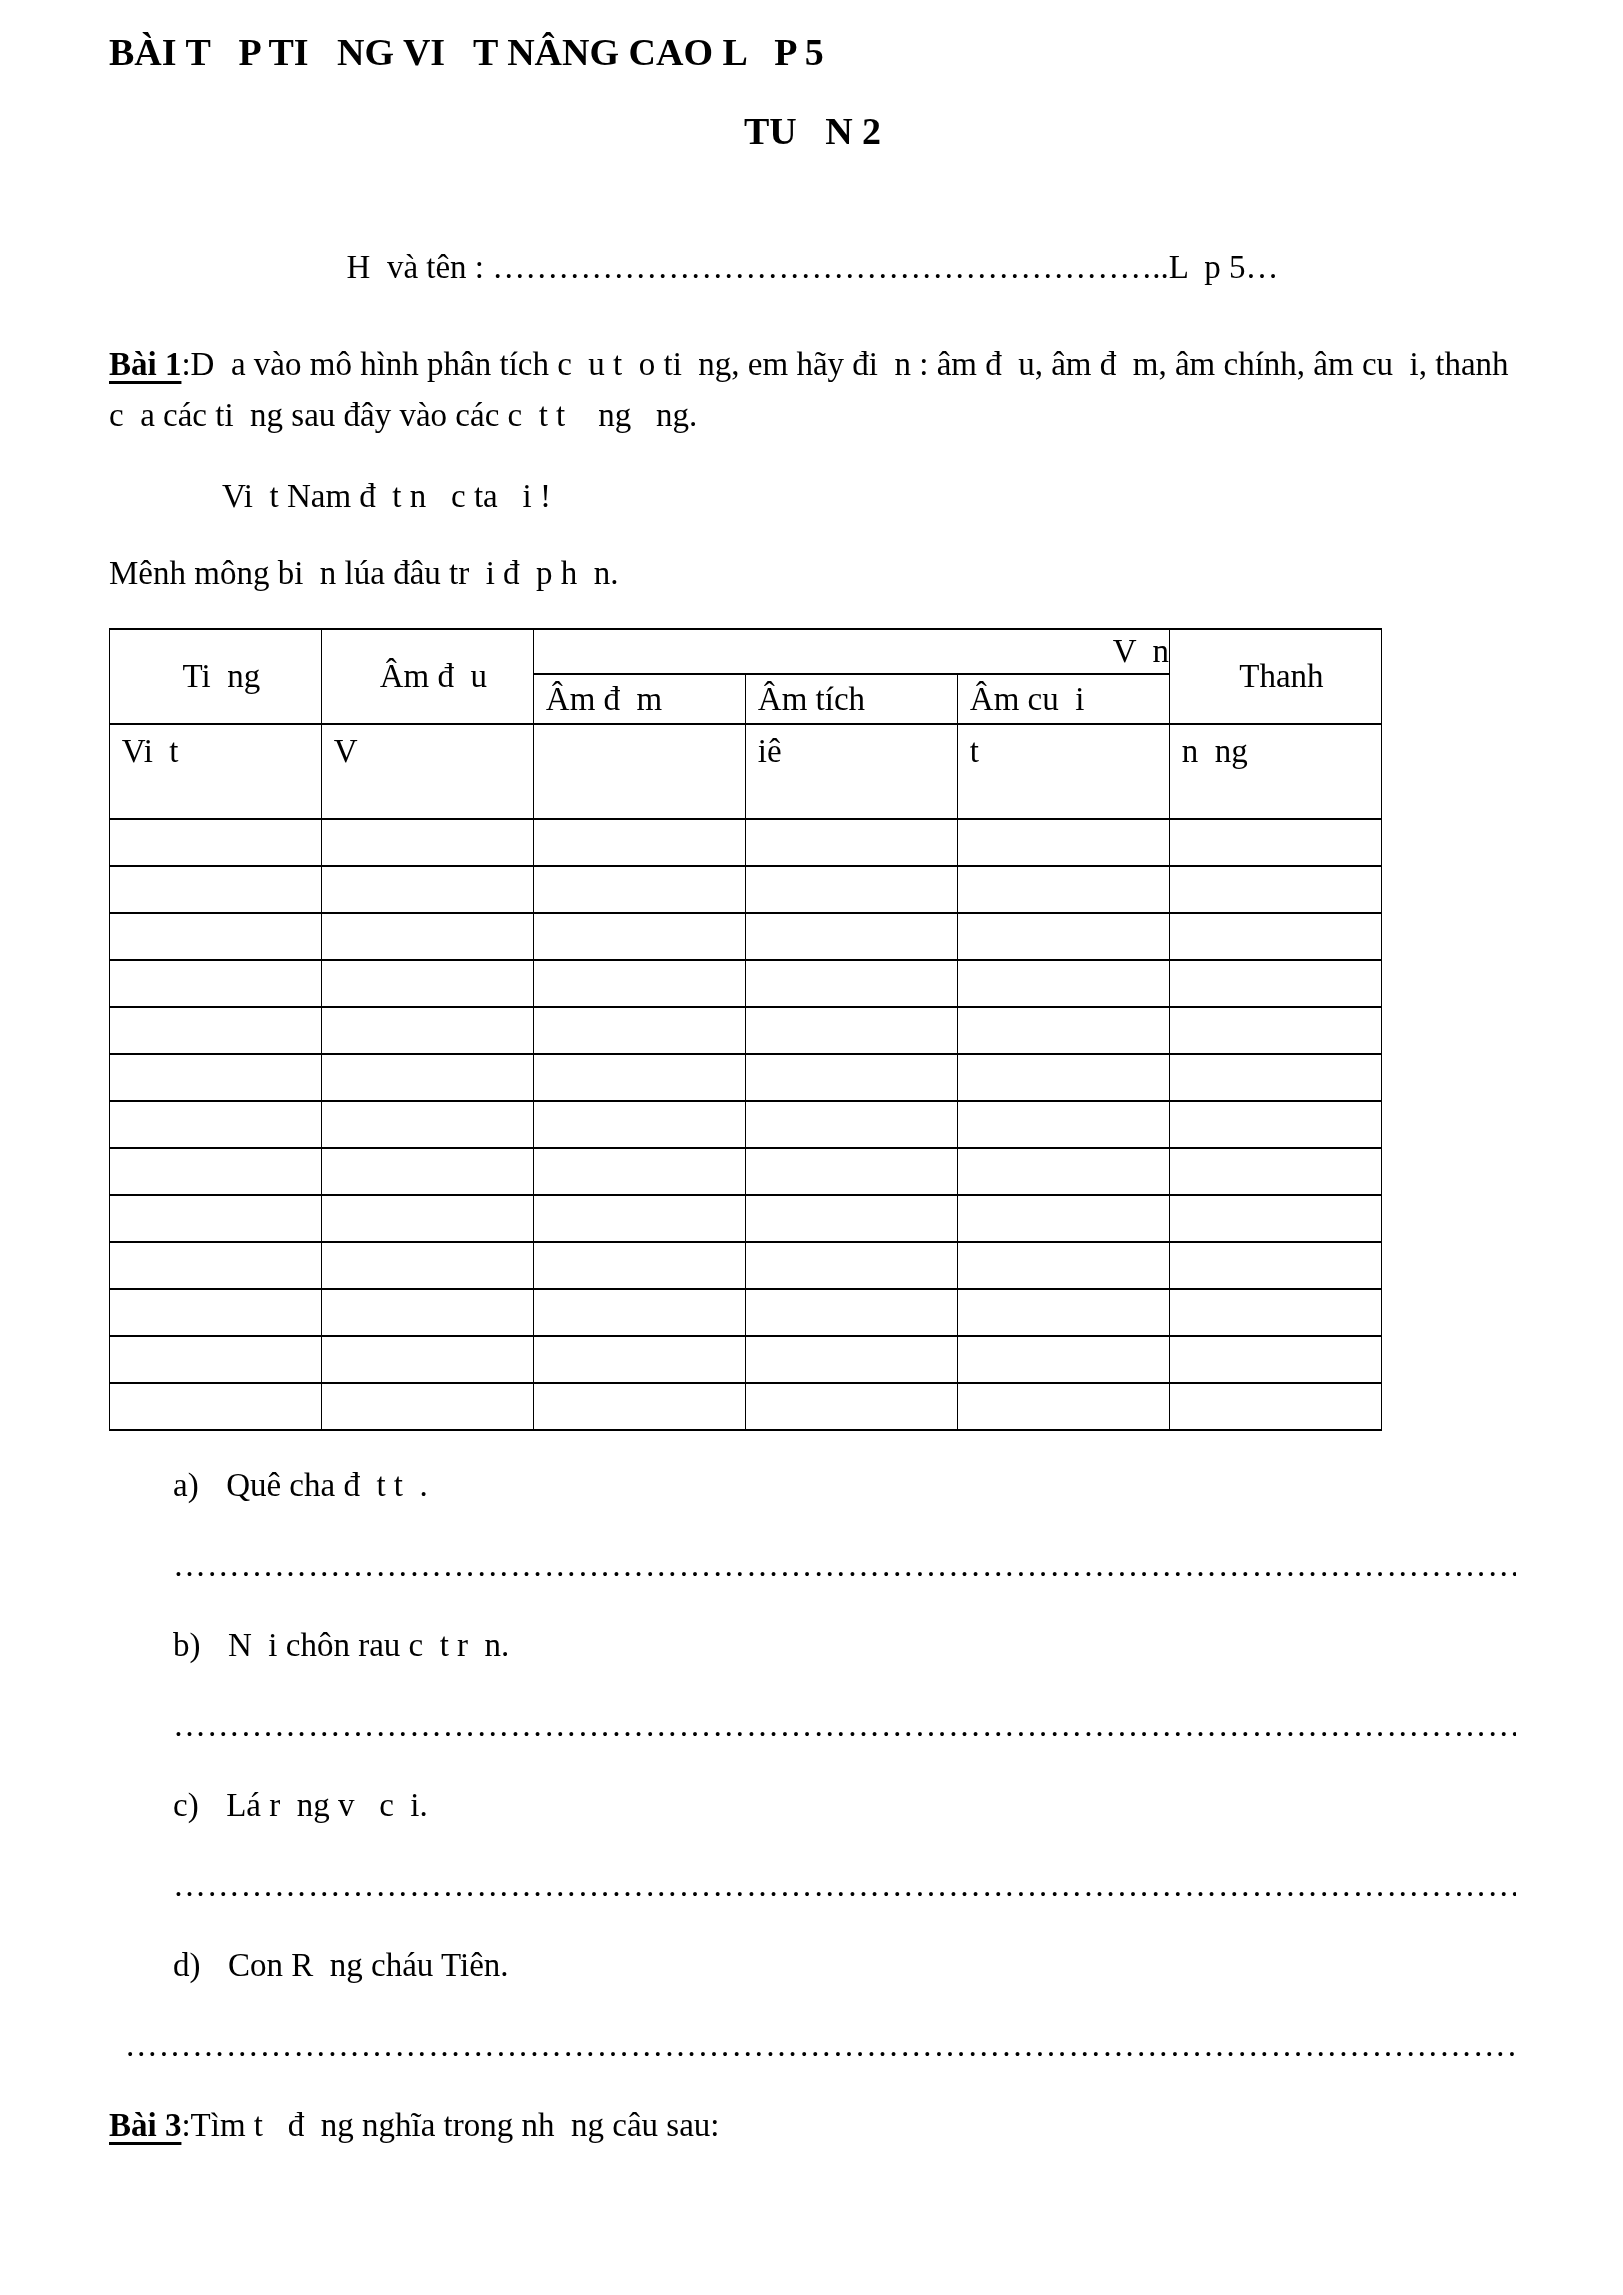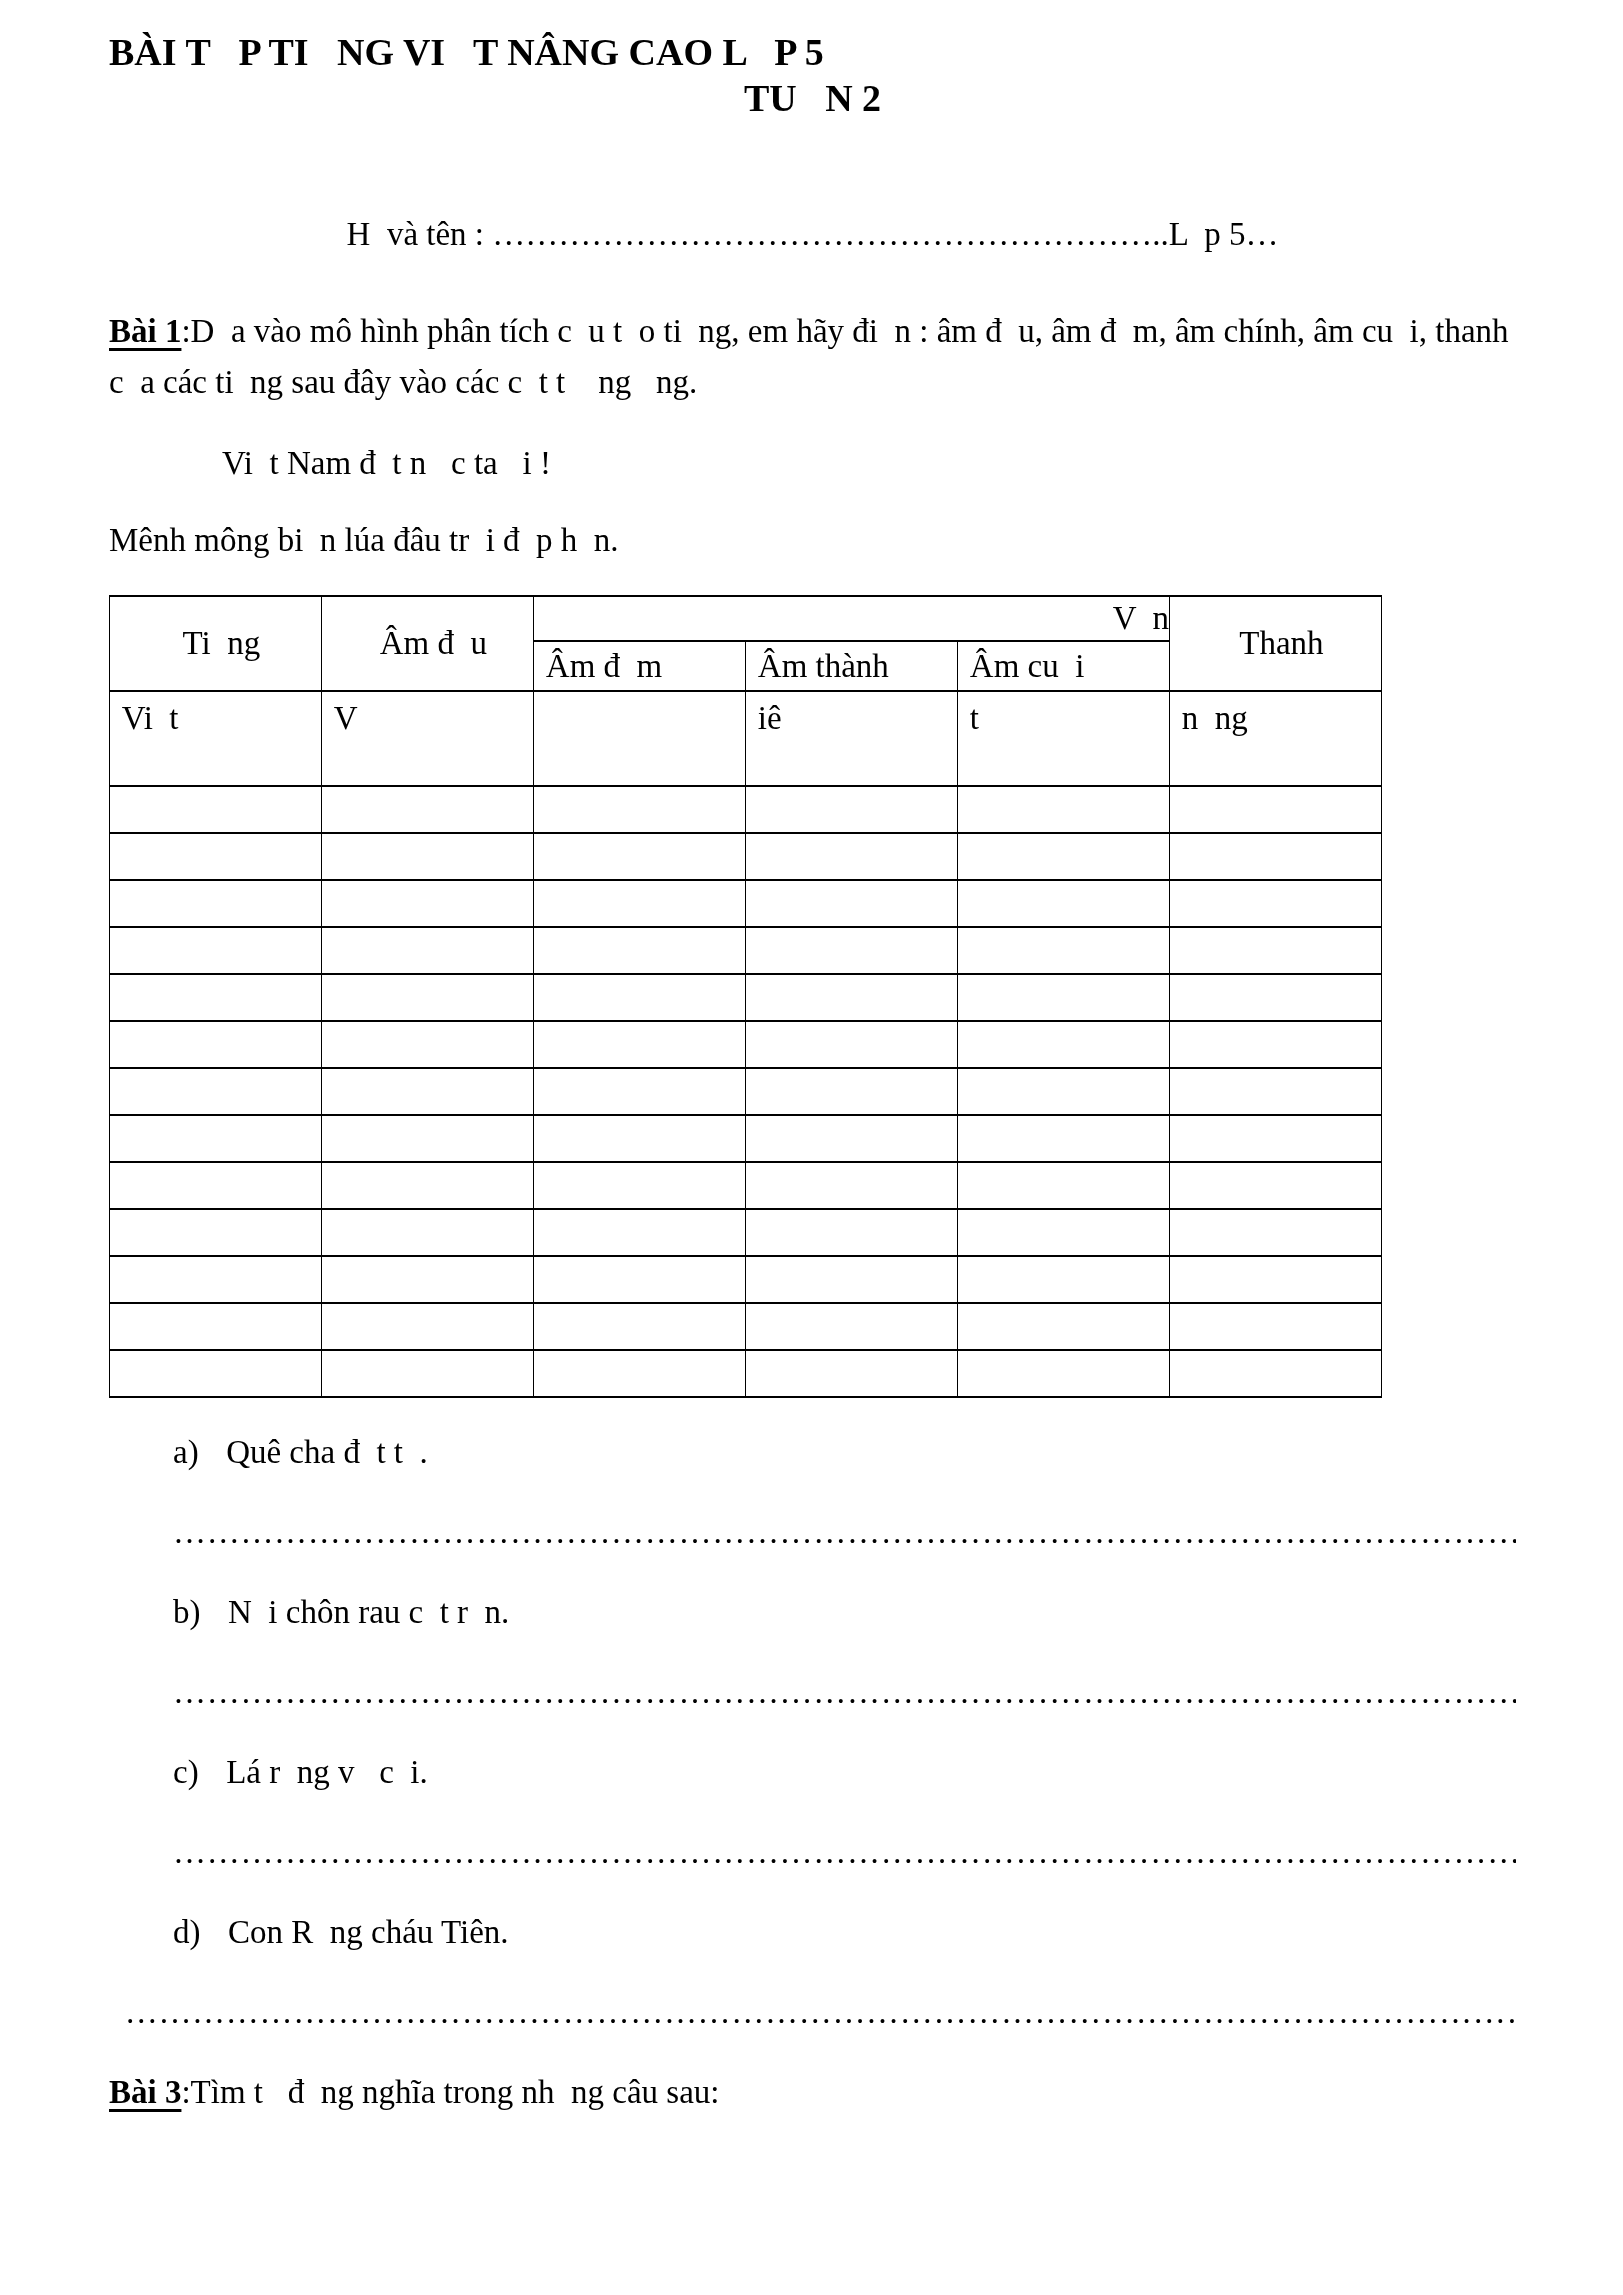--- a/index.html
+++ b/index.html
@@ -17,20 +17,21 @@
     padding: 0 107px 0 109px;
   }
   .txt { white-space: pre-wrap; }
   .doc-title {
     margin-top: 30px;
     font-size: 38px;
     font-weight: bold;
     line-height: 1.2;
   }
   .doc-subtitle {
+    margin-top: 33px;
     text-align: center;
     font-size: 38px;
     font-weight: bold;
     line-height: 1.2;
   }
   .name-line {
     margin-top: 88px;
     text-align: center;
     font-size: 33px;
     line-height: 51px;
@@ -124,21 +125,21 @@
         </colgroup>
       <thead>
         <tr class="hdr-top">
           <th rowspan="2" class="span-cell txt">Ti  ng</th>
           <th rowspan="2" class="span-cell txt">Âm đ  u</th>
           <th colspan="3" class="van-cell txt">V  n</th>
           <th rowspan="2" class="span-cell txt">Thanh</th>
         </tr>
         <tr class="hdr-sub">
           <th class="txt">Âm đ  m</th>
-          <th class="txt">Âm thành</th>
+          <th class="txt">Âm tích</th>
           <th class="txt">Âm cu  i</th>
         </tr>
       </thead>
       <tbody>
         <tr class="first-row">
           <td class="txt">Vi  t</td>
           <td class="txt">V</td>
           <td class="txt"></td>
           <td class="txt">iê</td>
           <td class="txt">t</td>

